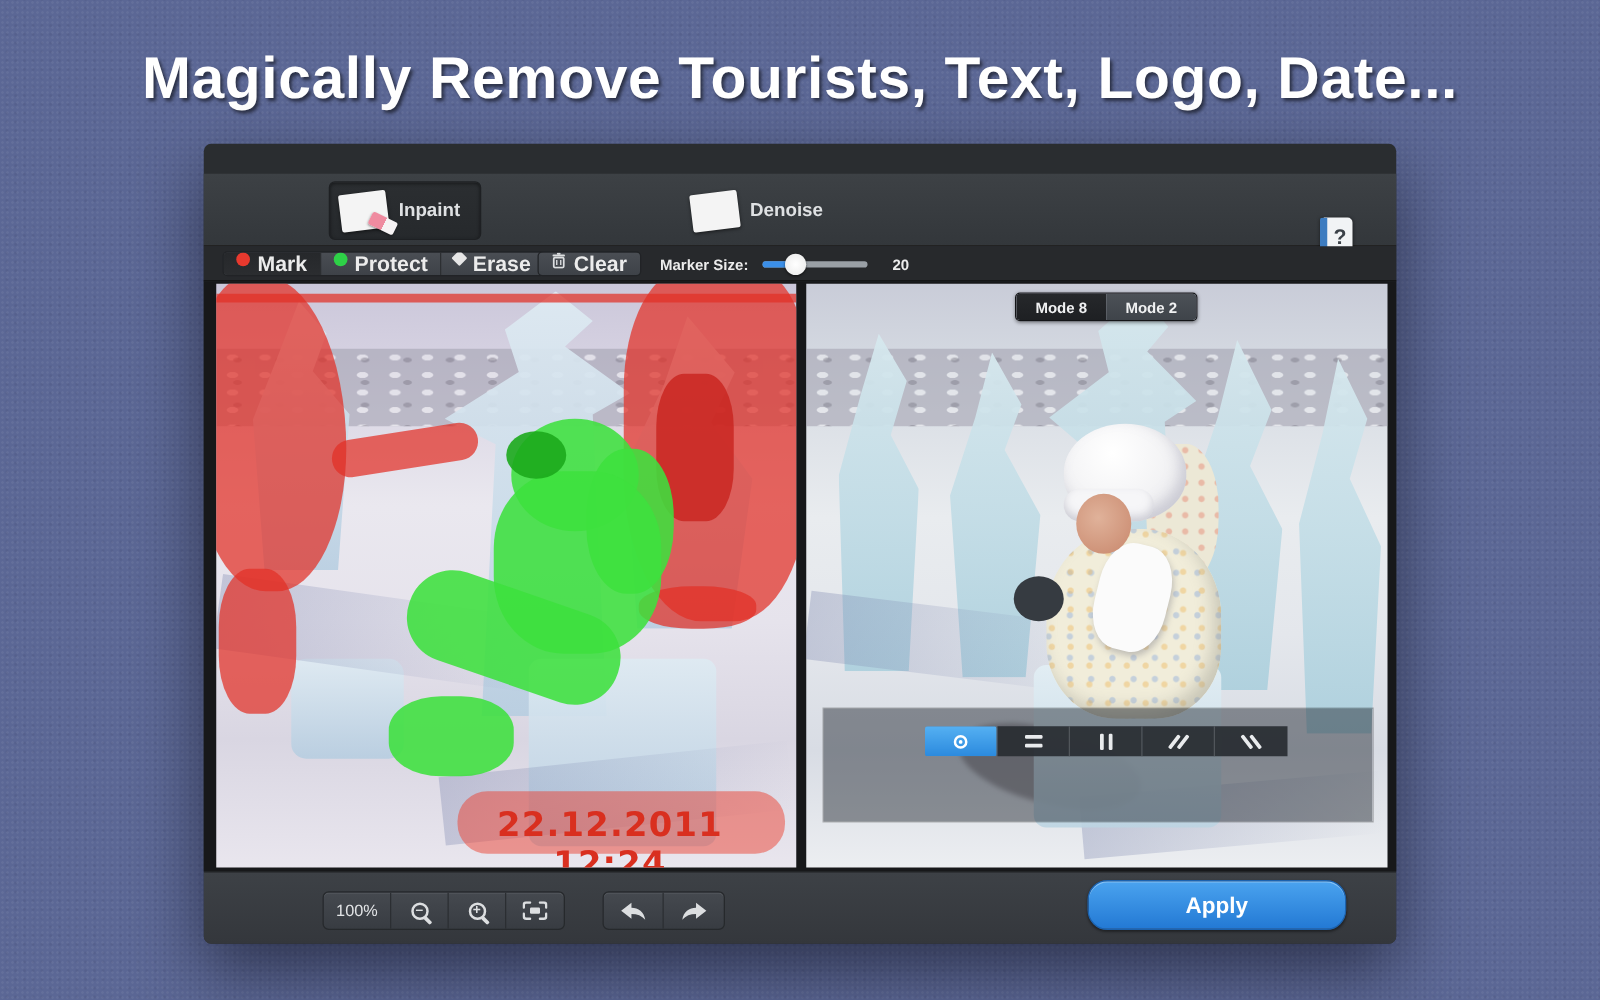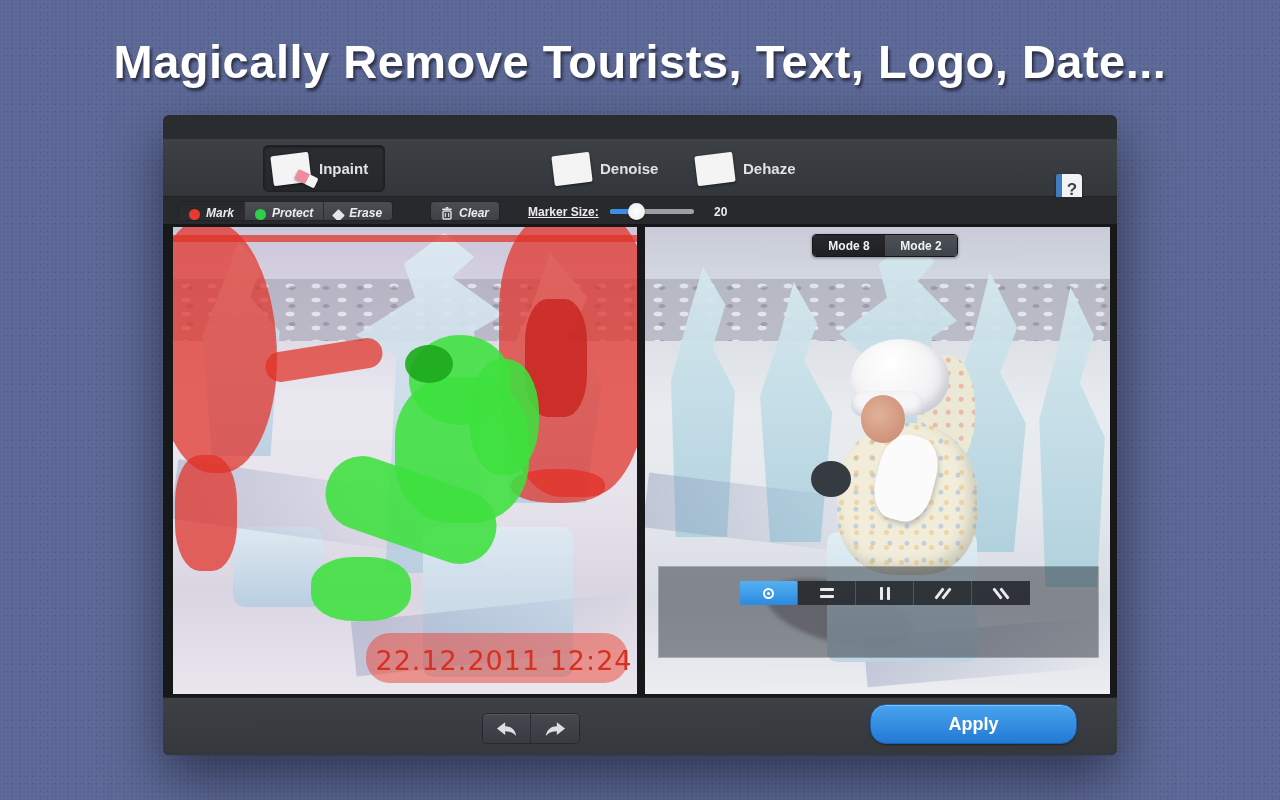--- a/index.html
+++ b/index.html
@@ -61,33 +61,33 @@
     border-radius:2px 4px 4px 2px; box-shadow:0 1px 3px rgba(0,0,0,0.5);
     display:flex; align-items:center; justify-content:center;
     font-size:17px; font-weight:bold; color:#3b4148; }
 
   
   .toolbar { position:absolute; left:0; top:82px; width:100%; height:28px;
     background:#27292c; border-bottom:1px solid #151617; }
   .segset { position:absolute; top:4px; height:20px; display:flex;
     border:1px solid #212326; border-radius:4px; overflow:hidden;
     background:linear-gradient(#4a4e54,#3e4248); }
-  .segset .seg { display:flex; align-items:flex-end; gap:6px; padding:0 10px;
-    color:#ececec; font-size:12px; font-weight:bold;
-    border-right:1px solid #2c2f32;font-style:italic; }
+  .segset .seg { display:flex; align-items:flex-start; gap:6px; padding:0 10px;
+    color:#ececec; font-size:17px; font-weight:bold;
+    border-right:1px solid #2c2f32; }
   .segset .seg:last-child { border-right:none; }
   .segset .seg.active { background:linear-gradient(#26282b,#2b2d30); }
   .marks { left:15px; }
   .dot { width:11px; height:11px; border-radius:50%; display:inline-block; }
   .diamond { width:9px; height:9px; background:#e6e6e6; transform:rotate(45deg);
     display:inline-block; border-radius:1px; }
   .clear-btn { left:267px; }
   .lbl { position:absolute; color:#ececec; font-size:12px; font-weight:bold;
     top:8px; }
-  .msize-lbl { left:365px;text-decoration:underline; }
+  .msize-lbl { left:365px; }
   .msize-val { left:551px; }
   .slider { position:absolute; left:447px; top:12px; width:84px; height:5px;
     background:#9aa0a6; border-radius:3px; }
   .slider .fill { position:absolute; left:0; top:0; height:5px; width:30px;
     background:#3b8fe8; border-radius:3px; }
   .slider .thumb { position:absolute; left:18px; top:-6px; width:17px; height:17px;
     background:radial-gradient(#ffffff,#e9e9e9); border-radius:50%;
     box-shadow:0 1px 2px rgba(0,0,0,0.6); }
 
   
@@ -112,22 +112,22 @@
   .ice.cy { background:linear-gradient(180deg, rgba(214,232,238,0.95), rgba(168,206,220,0.85)); }
   .streak { position:absolute; background:linear-gradient(100deg, rgba(125,135,175,0.35), rgba(125,135,175,0)); }
 
   .blob { position:absolute; }
   .red  { background:rgba(226,47,38,0.72); }
   .red2 { background:rgba(200,35,30,0.8); }
   .grn  { background:rgba(62,224,62,0.88); }
 
   .date-blob { position:absolute; left:193px; top:406px; width:262px; height:50px;
     background:rgba(236,66,50,0.5); border-radius:24px; }
-  .date-text { position:absolute; left:200px; top:418px; width:262px;
-    color:#d92f1f; font-size:27px; font-weight:normal; letter-spacing:1px;
+  .date-text { position:absolute; left:184px; top:418px; width:262px;
+    color:#d92f1f; font-size:27px; font-weight:bold; letter-spacing:1px;
     font-family:"DejaVu Sans", sans-serif; text-align:center; }
 
   
   .mode-group { position:absolute; left:167px; top:7px; height:23px; display:flex;
     border-radius:4px; overflow:hidden; border:1px solid #141518;
     box-shadow:0 1px 3px rgba(0,0,0,0.4); }
   .mode-btn { width:72px; text-align:center; line-height:22px; color:#f0f1f2;
     font-size:12px; font-weight:bold; }
   .mode-btn.m1 { background:linear-gradient(#26282b,#1e2023); }
   .mode-btn.m2 { background:linear-gradient(#4c5157,#3f444a); }
@@ -221,24 +221,20 @@
 
     <div class="tabbar">
       <div class="tab tab0 selected">
         <span class="pic-icon"><span class="inner"></span><span class="eraser"></span></span>
         <span>Inpaint</span>
       </div>
       <div class="tab tab2">
         <span class="pic-icon"><span class="inner"></span></span>
         <span>Denoise</span>
       </div>
-      <div class="tab tab3">
-        <span class="pic-icon"><span class="inner"></span></span>
-        <span>Dehaze</span>
-      </div>
       <div class="help-btn">
         <span class="book">?</span>
       </div>
     </div>
 
     <div class="toolbar">
       <div class="segset marks">
         <div class="seg active">
           <span class="dot" style="background:#e8392e"></span>
           <span>Mark</span>
@@ -361,20 +357,35 @@
             <span class="bars d2">
                 <i></i>
                 <i></i>
               </span>
           </div>
         </div>
       </div>
     </div>
 
     <div class="bottombar">
+      <div class="btn-group zoom-group">
+        <div class="gbtn pct">100%</div>
+        <div class="gbtn">
+          <span class="mag">–</span>
+        </div>
+        <div class="gbtn">
+          <span class="mag">+</span>
+        </div>
+        <div class="gbtn">
+          <svg class="gl" width="20" height="15" viewBox="0 0 20 15">
+            <path d="M1 5 V3 Q1 1 3 1 H6 M14 1 H17 Q19 1 19 3 V5 M19 10 V12 Q19 14 17 14 H14 M6 14 H3 Q1 14 1 12 V10" fill="none" stroke="#dcdee0" stroke-width="2" stroke-linecap="round"></path>
+            <rect x="6" y="5" width="8" height="5" rx="1" fill="#dcdee0"></rect>
+          </svg>
+        </div>
+      </div>
 
       <div class="btn-group undo-group">
         <div class="gbtn">
           <svg class="gl" width="22" height="16" viewBox="0 0 24 17">
             <path d="M10 1 L1 8 L10 15 V11 C15 11 19 12.5 22 16 C21 9 16 5.5 10 5.5 Z" fill="#dcdee0"></path>
           </svg>
         </div>
         <div class="gbtn">
           <svg class="gl" width="22" height="16" viewBox="0 0 24 17" style="transform:scaleX(-1)">
             <path d="M10 1 L1 8 L10 15 V11 C15 11 19 12.5 22 16 C21 9 16 5.5 10 5.5 Z" fill="#dcdee0"></path>

